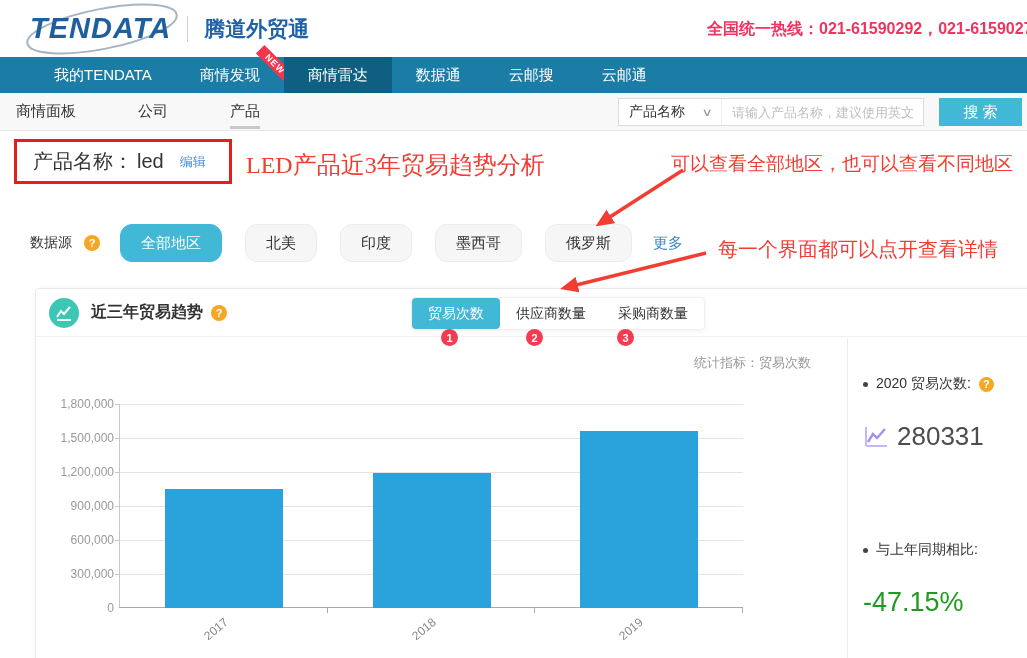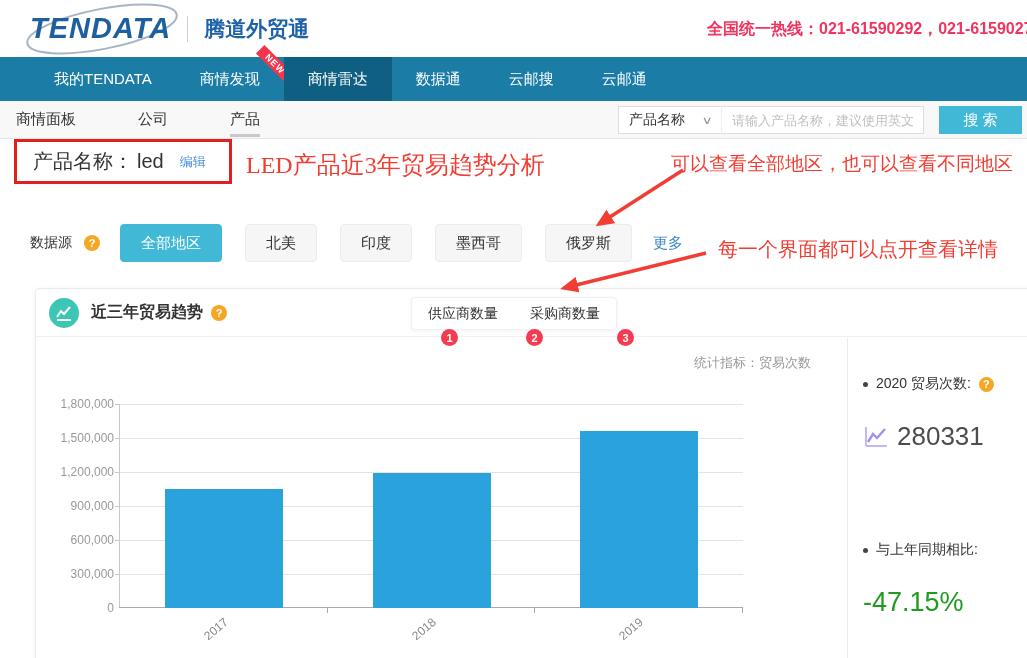--- a/index.html
+++ b/index.html
@@ -10,21 +10,21 @@
   
   .top-header { position:relative; height:57px; display:flex; align-items:center; padding-left:30px; }
   .logo-wrap { position:relative; display:flex; align-items:center; cursor:pointer; }
   .logo-text { position:relative; font-style:italic; font-weight:bold; font-size:29px; color:#1e5f9e; letter-spacing:1px; z-index:1; }
   .logo-swoosh { position:absolute; left:-10px; top:-9px; z-index:0; }
   .brand-sep { width:1px; height:26px; background:#c9d2dc; margin:0 16px; }
   .brand-name { font-size:21px; font-weight:bold; color:#1e63a8; }
   .hotline { position:absolute; left:707px; top:19px; white-space:nowrap; font-size:16px; font-weight:bold; color:#f0335f; }
 
   
-  .nav { height:44px; background:#1b7ca6; display:flex; padding-left:30px; }
+  .nav { height:36px; background:#1b7ca6; display:flex; padding-left:30px; }
   .nav-item { position:relative; display:flex; align-items:center; padding:0 24px; color:#fff; font-size:15px; cursor:pointer; white-space:nowrap; }
   .nav-item.active { background:#0f5f82; }
   .new-ribbon { position:absolute; top:1px; right:-12px; background:#f4364c; color:#fff; font-size:9px; font-weight:bold;
                 padding:1px 9px; transform:rotate(45deg); letter-spacing:1px; }
 
   
   .subnav { position:relative; height:38px; background:#f8f8f8; border-bottom:1px solid #e7e7e7; display:flex; align-items:center; padding-left:16px; }
   .subnav-item { position:relative; height:38px; display:flex; align-items:center; font-size:15px; color:#333; margin-right:62px; cursor:pointer; }
   .subnav-item.active::after { content:""; position:absolute; left:0; right:0; bottom:2px; height:3px; background:#c9c9c9; }
   .search-group { position:absolute; right:5px; top:5px; display:flex; align-items:center; }
@@ -47,21 +47,21 @@
   .annot-headline { left:246px; top:149px; font-size:24px; }
   .annot-regions  { left:671px; top:151px; font-size:19px; }
   .annot-detail   { left:718px; top:236px; font-size:20px; }
 
   
   .filter-row { position:absolute; left:30px; top:224px; display:flex; align-items:center; }
   .filter-label { font-size:14px; color:#333; }
   .help-dot { width:16px; height:16px; border-radius:50%; background:#f5a623; color:#fff; font-size:11px; font-weight:bold;
               display:inline-flex; align-items:center; justify-content:center; margin-left:12px; cursor:pointer; flex:none; }
   .region-btns { display:flex; margin-left:20px; }
-  .region-btn { height:38px; padding:0 20px; margin-right:23px; background:#f6f6f6; border:1px solid #ececec; border-radius:4px;
+  .region-btn { height:38px; padding:0 20px; margin-right:23px; background:#f6f6f6; border:1px solid #ececec; border-radius:12px;
                 font-size:15px; color:#333; display:flex; align-items:center; cursor:pointer; white-space:nowrap; }
   .region-btn.active { background:#41b9d6; border-color:#41b9d6; color:#fff; }
   .more-link { font-size:15px; color:#3a87c8; cursor:pointer; margin-left:-2px; }
 
   
   .card { position:absolute; left:35px; top:288px; width:1000px; height:400px; background:#fff;
           border:1px solid #e7ebee; border-radius:4px; box-shadow:0 1px 6px rgba(0,0,0,.05); }
   .card-header { position:relative; height:48px; border-bottom:1px solid #eef0f2; display:flex; align-items:center; padding-left:13px; }
   .card-icon { width:30px; height:30px; border-radius:50%; background:#3ec6b5; display:flex; align-items:center; justify-content:center; flex:none; }
   .card-title { font-size:16px; font-weight:bold; color:#333; margin-left:12px; }
@@ -187,20 +187,21 @@
     <div class="card-header">
       <span class="card-icon">
         <svg width="18" height="18" viewBox="0 0 18 18">
             <polyline points="2,13 6,7 9,10 15,3" fill="none" stroke="#fff" stroke-width="2"></polyline>
             <line x1="2" y1="16" x2="16" y2="16" stroke="#fff" stroke-width="2"></line>
           </svg>
       </span>
       <span class="card-title">近三年贸易趋势</span>
       <span class="help-dot">?</span>
       <div class="tab-group">
+        <div class="tab active">贸易次数</div>
         <div class="tab">供应商数量</div>
         <div class="tab">采购商数量</div>
       </div>
     </div>
     <div class="marker m1">1</div>
     <div class="marker m2">2</div>
     <div class="marker m3">3</div>
 
     <div class="chart-indicator">统计指标：贸易次数</div>
 

